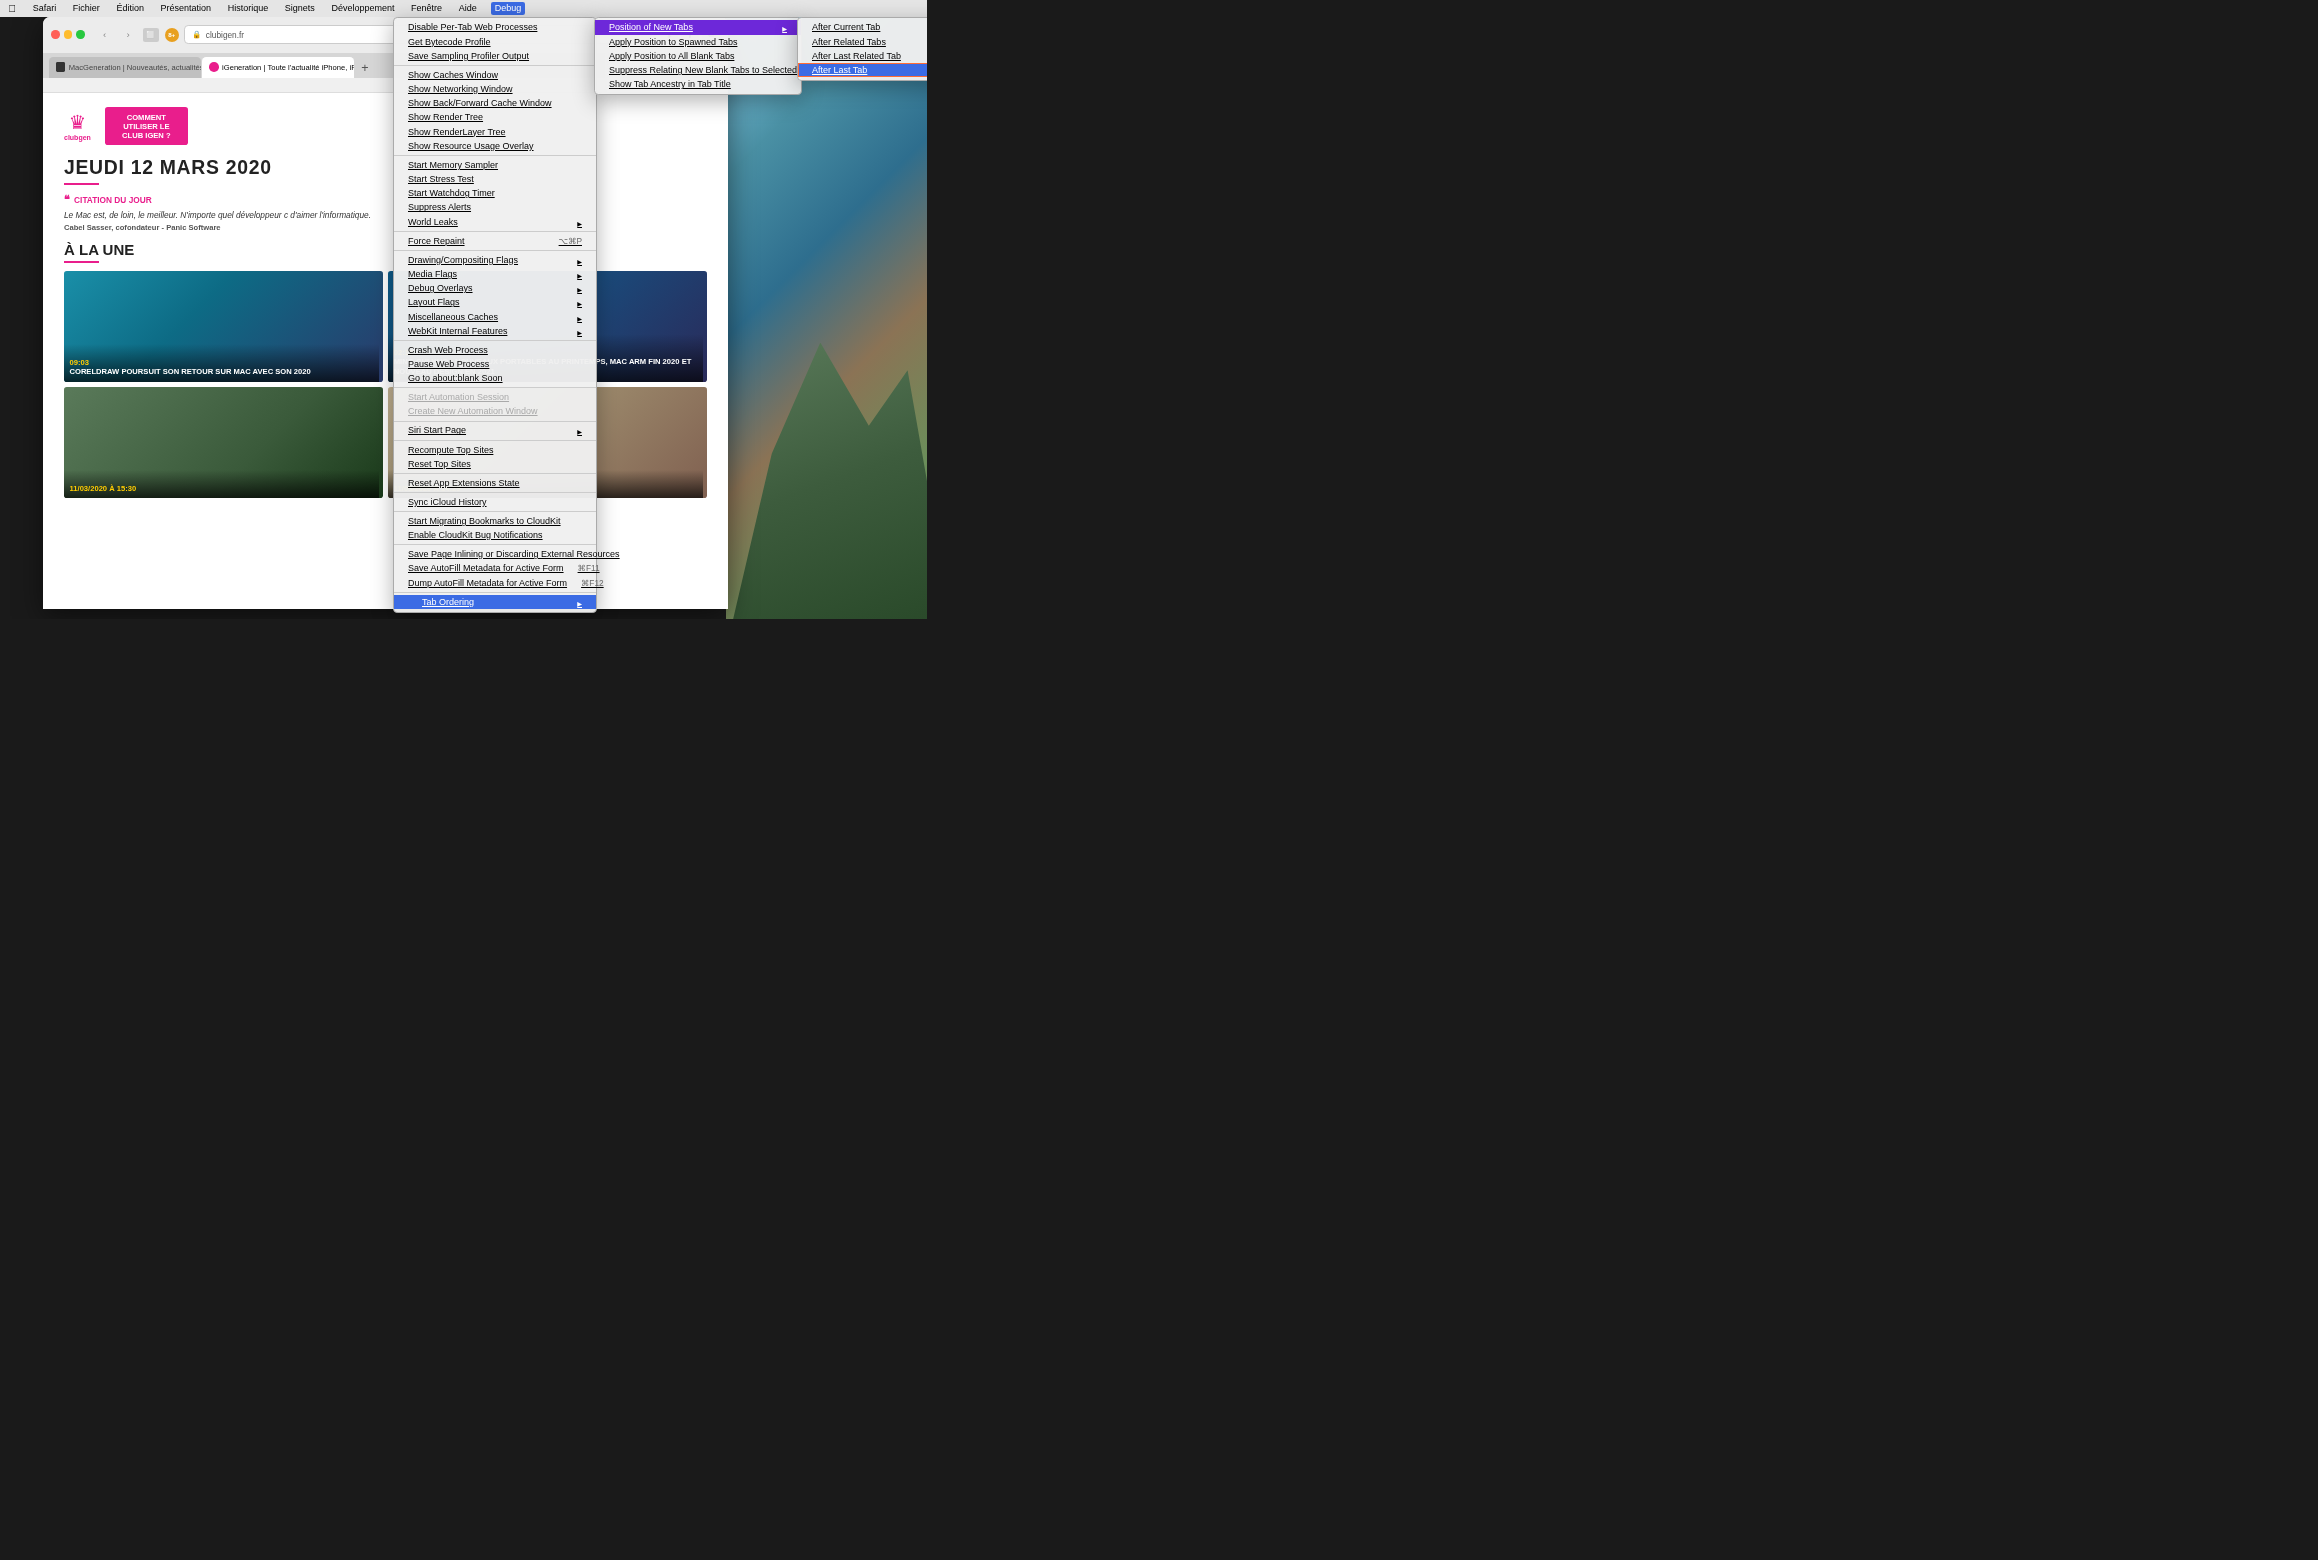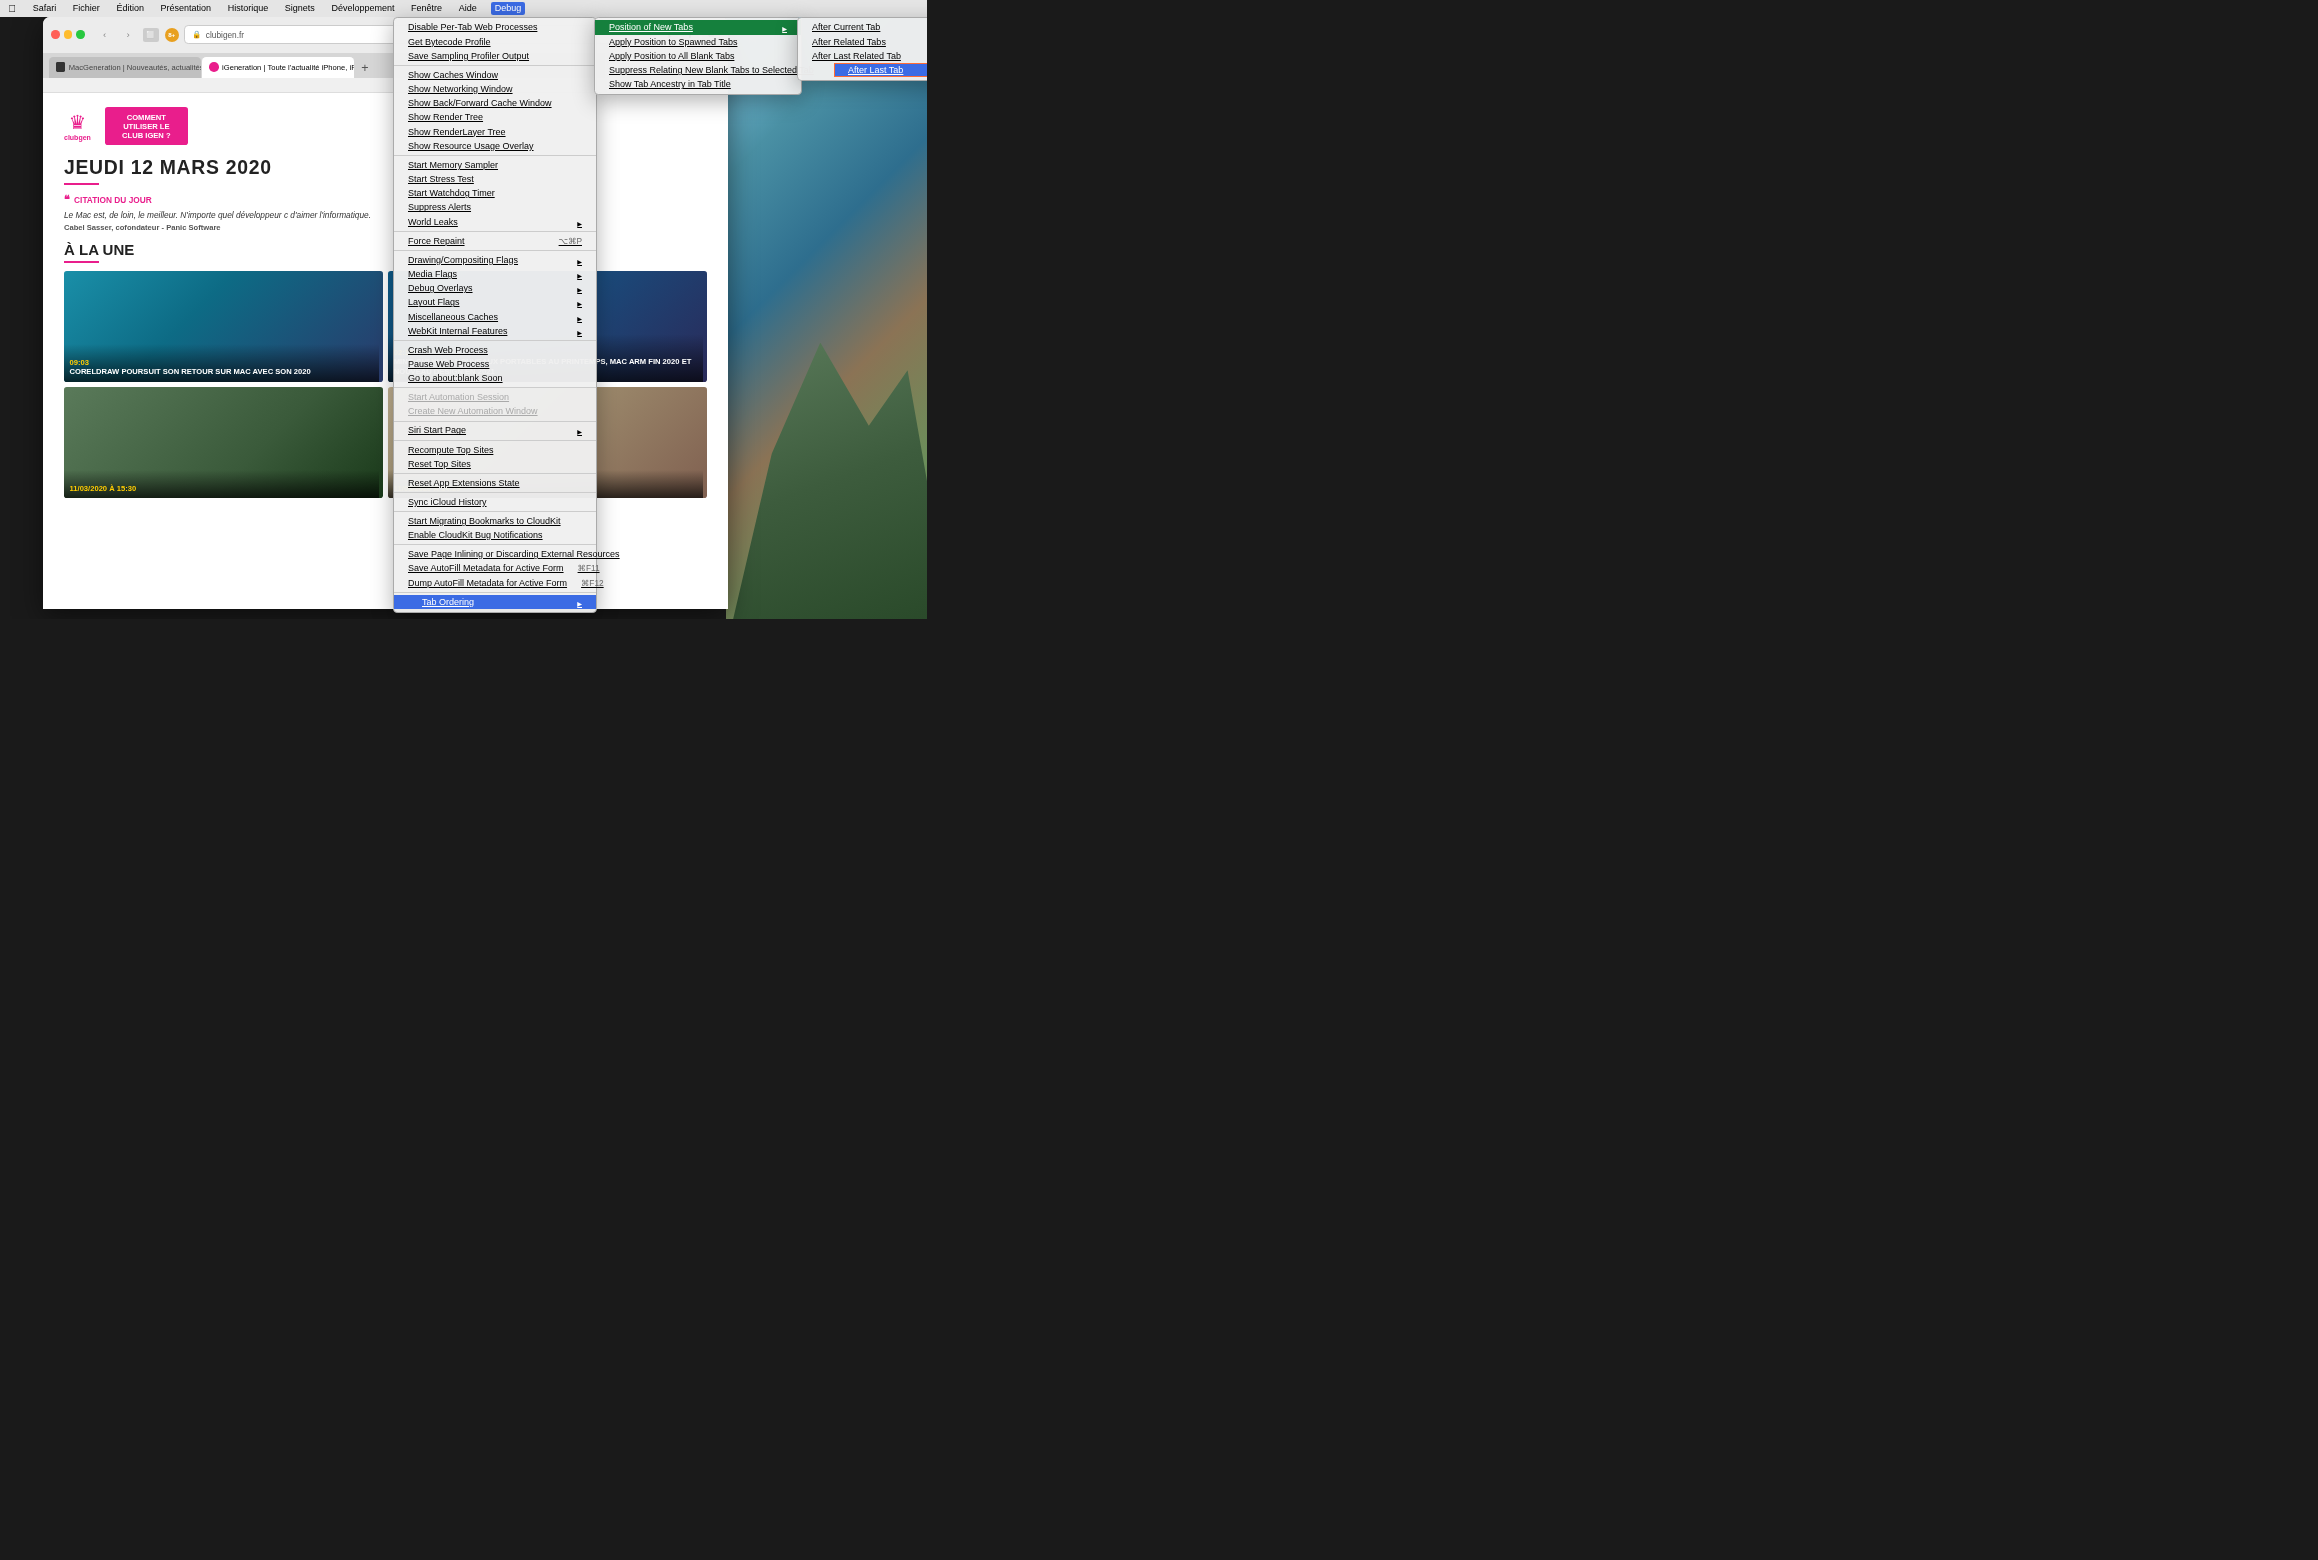--- a/index.html
+++ b/index.html
@@ -330,42 +330,41 @@
       width: 208px;
       background: rgba(240,240,240,0.97);
       border: 0.7px solid #aaa;
       border-radius: 4.2px;
       box-shadow: 0 5.5px 21px rgba(0,0,0,0.3);
       z-index: 5001;
       padding: 2.8px 0;
       font-size: 9px;
     }
     .submenu-tab-ordering .menu-item.active-section {
-      background: #15803d;
+      background: #6d28d9;
       color: white;
     }
 
     
     .submenu-position {
       position: absolute;
       top: 16.6px;
       left: 797px;
       width: 152px;
       background: rgba(240,240,240,0.97);
       border: 0.7px solid #aaa;
       border-radius: 4.2px;
       box-shadow: 0 5.5px 21px rgba(0,0,0,0.3);
       z-index: 5002;
       padding: 2.8px 0;
       font-size: 9px;
     }
     .submenu-position .menu-item.selected-item {
       background: #3b6be4;
       color: white;
-      margin-left: 36px;
     }
 
     
     .menubar-item.debug-active {
       background: #3b6be4;
       color: white;
       padding: 1.4px 4.2px;
       border-radius: 2.1px;
     }
 

